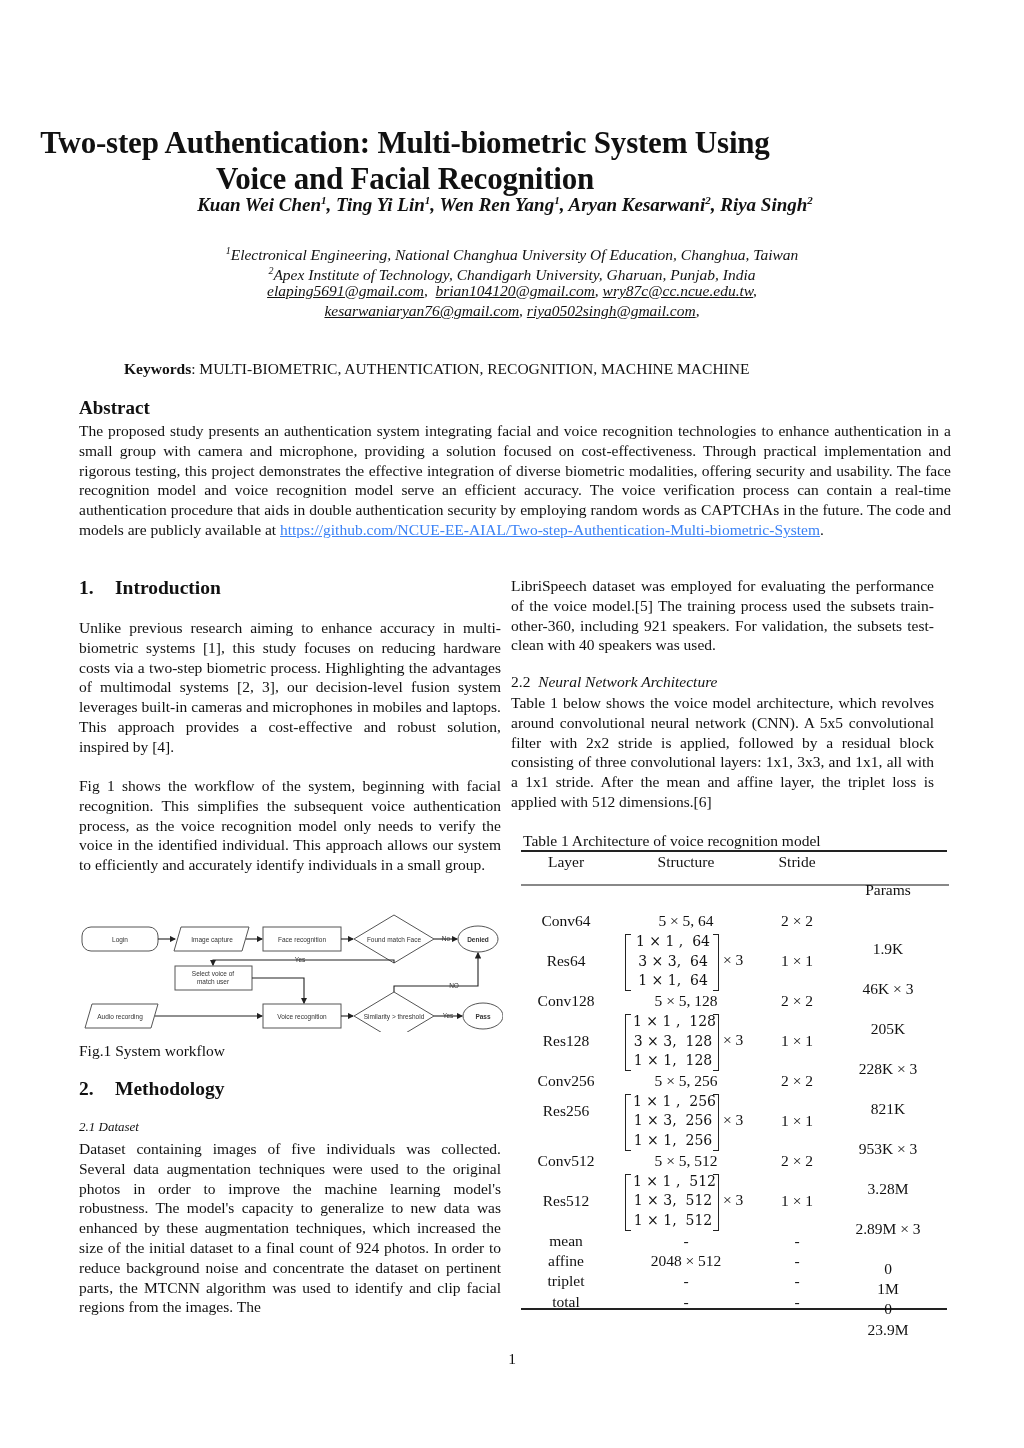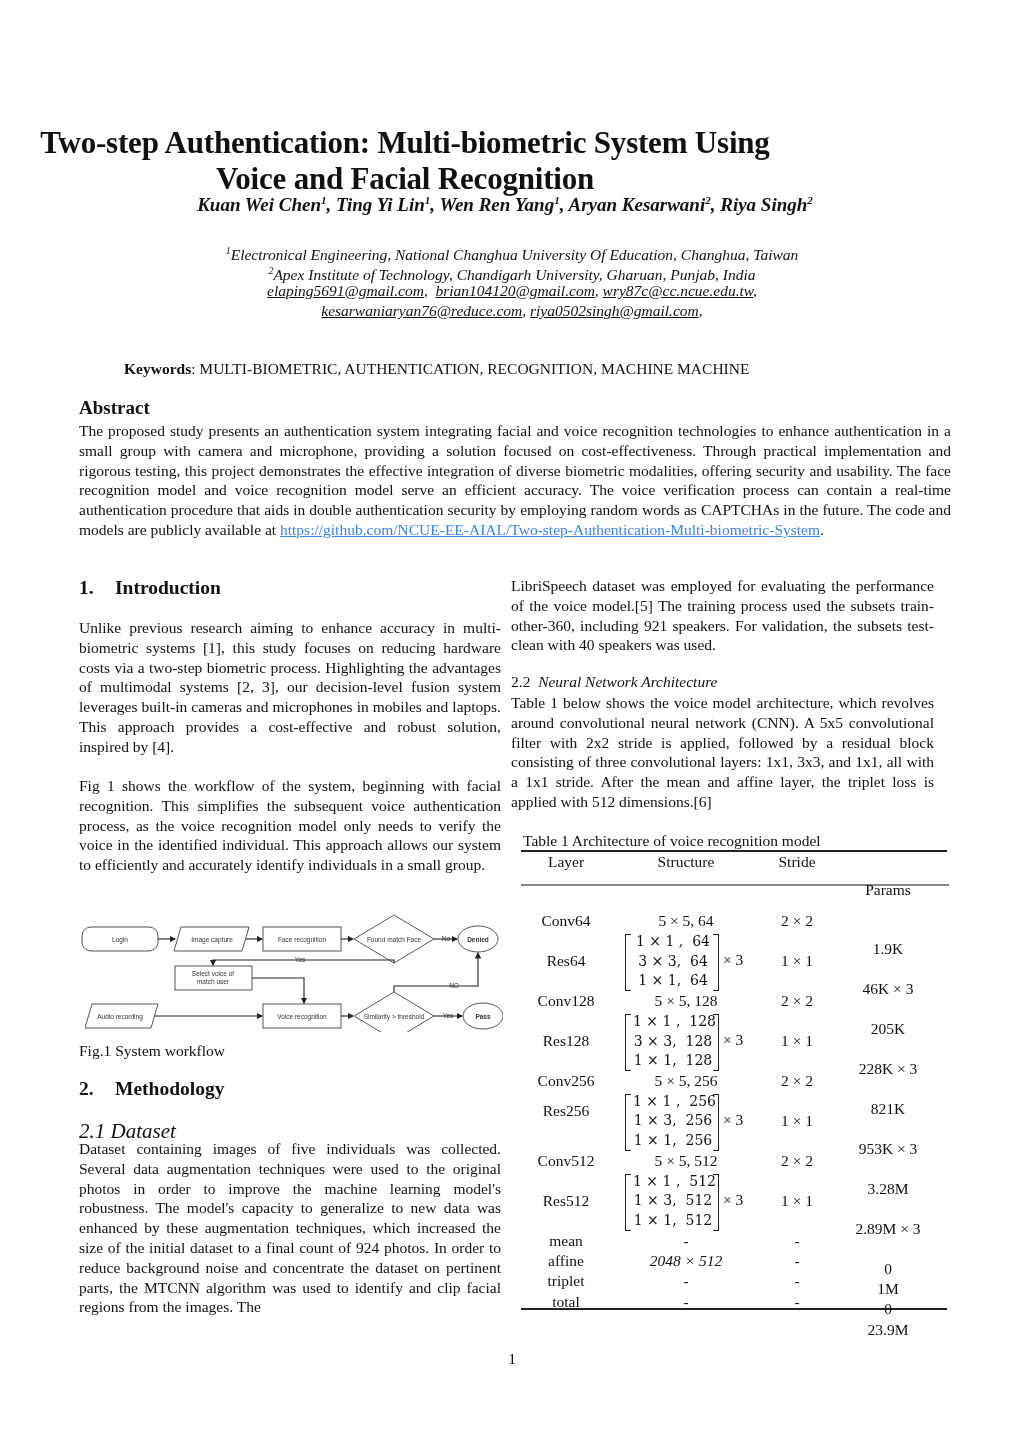--- a/index.html
+++ b/index.html
@@ -15,21 +15,21 @@
   .keywords { top: 360px; left: 124px; font-size: 15.5px; }
   .keywords b { font-weight: bold; }
   .h-abstract { top: 397px; left: 79px; font-size: 19px; font-weight: bold; }
   .para { font-size: 15.5px; line-height: 19.8px; text-align: justify; text-align-last: left; }
   .abstract { top: 421px; left: 79px; width: 872px; }
   .link { color: #3b82f6; text-decoration: underline; }
   .h1 { font-size: 19.5px; font-weight: bold; }
   .h1 .num { display: inline-block; width: 36px; }
   .col-left { left: 79px; width: 422px; }
   .col-right { left: 511px; width: 423px; }
-  .sub { font-size: 21px; font-style: italic; }
+  .sub { font-size: 13px; font-style: italic; }
   .caption { font-size: 15.5px; }
   .tbl-caption { top: 832px; left: 523px; font-size: 15.5px; }
   .tline-top { top: 850px; left: 521px; width: 426px; height: 2px; background: #222; }
   .tline-head { top: 884px; left: 521px; width: 428px; height: 2px; background: #888; }
   .tline-bottom { top: 1308px; left: 521px; width: 426px; height: 2px; background: #222; }
   .cell { position: absolute; text-align: center; white-space: nowrap; }
   .c-layer { left: 521px; width: 90px; }
   .c-struct { left: 616px; width: 140px; }
   .c-stride { left: 758px; width: 78px; }
   .c-params { left: 836px; width: 104px; margin-top: 28px; }
@@ -55,21 +55,21 @@
 </div>
 <div class="abs affil" style="top:261px;">
   <sup>2</sup><span>Apex Institute of Technology, Chandigarh University, Gharuan, Punjab, India</span>
 </div>
 <div class="abs affil" style="top:281px;">
   <span class="email">elaping5691@gmail.com</span>,&nbsp;
   <span class="email">brian104120@gmail.com</span>,
   <span class="email">wry87c@cc.ncue.edu.tw</span>,
 </div>
 <div class="abs affil" style="top:301px;">
-  <span class="email">kesarwaniaryan76@reduce.com</span>,
+  <span class="email">kesarwaniaryan76@gmail.com</span>,
   <span class="email">riya0502singh@gmail.com</span>,
 </div>
 
 <div class="abs keywords">
   <b>Keywords</b><span>: MULTI-BIOMETRIC, AUTHENTICATION, RECOGNITION, MACHINE MACHINE</span>
 </div>
 
 <div class="abs h-abstract">Abstract</div>
 <div class="abs para abstract">
   <span>The proposed study presents an authentication system integrating facial and voice recognition technologies to enhance authentication in a small group with camera and microphone, providing a solution focused on cost-effectiveness. Through practical implementation and rigorous testing, this project demonstrates the effective integration of diverse biometric modalities, offering security and usability. The face recognition model and voice recognition model serve an efficient accuracy. The voice verification process can contain a real-time authentication procedure that aids in double authentication security by employing random words as CAPTCHAs in the future. The code and models are publicly available at </span><span class="link" style="word-break: break-all;">https://github.com/NCUE-EE-AIAL/Two-step-Authentication-Multi-biometric-System</span><span>.</span>
@@ -227,21 +227,21 @@
       <div class="cell c-params" style="top: 1191.7px;">2.89M × 3</div>
     </div>
     <div>
       <div class="cell c-layer" style="top: 1231.6px;">mean</div>
       <div class="cell c-struct" style="top: 1231.6px;">-</div>
       <div class="cell c-stride" style="top: 1231.6px;">-</div>
       <div class="cell c-params" style="top: 1231.6px;">0</div>
     </div>
     <div>
       <div class="cell c-layer" style="top: 1251.9px;">affine</div>
-      <div class="cell c-struct" style="top: 1251.9px; font-style: italic;">2048 × 512</div>
+      <div class="cell c-struct" style="top: 1251.9px;">2048 × 512</div>
       <div class="cell c-stride" style="top: 1251.9px;">-</div>
       <div class="cell c-params" style="top: 1251.9px;">1M</div>
     </div>
     <div>
       <div class="cell c-layer" style="top: 1272.2px;">triplet</div>
       <div class="cell c-struct" style="top: 1272.2px;">-</div>
       <div class="cell c-stride" style="top: 1272.2px;">-</div>
       <div class="cell c-params" style="top: 1272.2px;">0</div>
     </div>
     <div>

